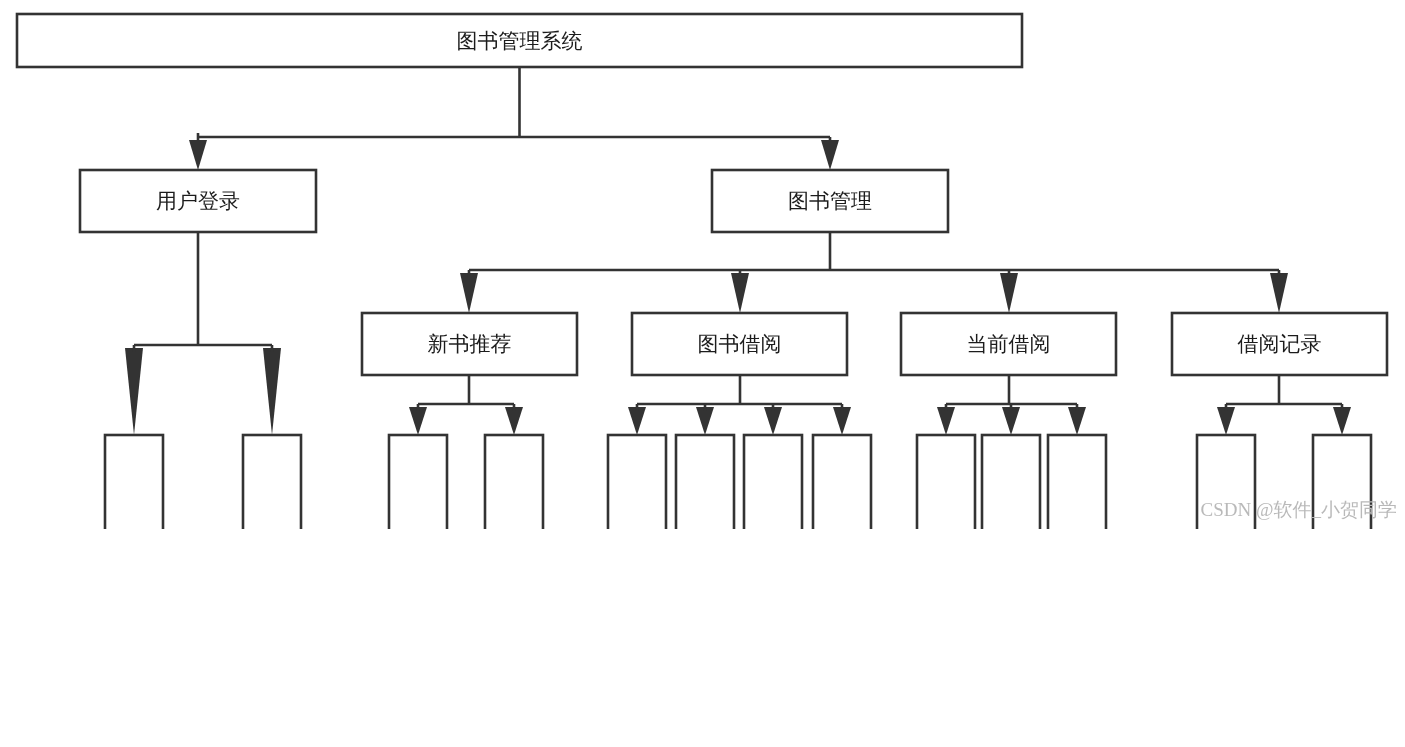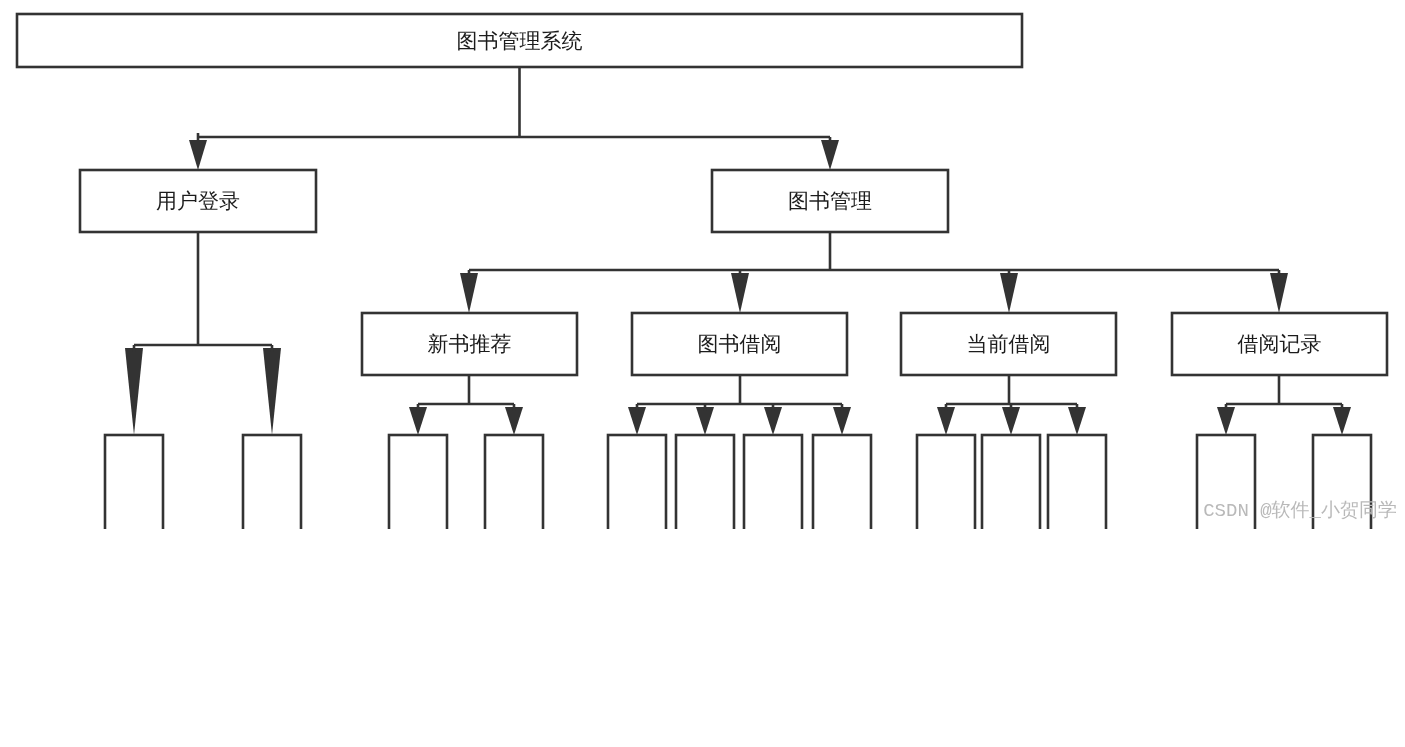--- a/index.html
+++ b/index.html
@@ -59,21 +59,21 @@
     display: flex;
     align-items: center;
     justify-content: center;
     white-space: nowrap;
     pointer-events: none;
   }
   .watermark {
     position: absolute;
     right: 8px;
     bottom: 6px;
-    font-family: Liberation Mono, monospace;
+    font-family: Liberation Serif, serif;
     font-size: 19px;
     color: #b9b9b9;
     white-space: nowrap;
   }
 </style>
 </head>
 <body>
 
 <div id="diagram-root">
 

